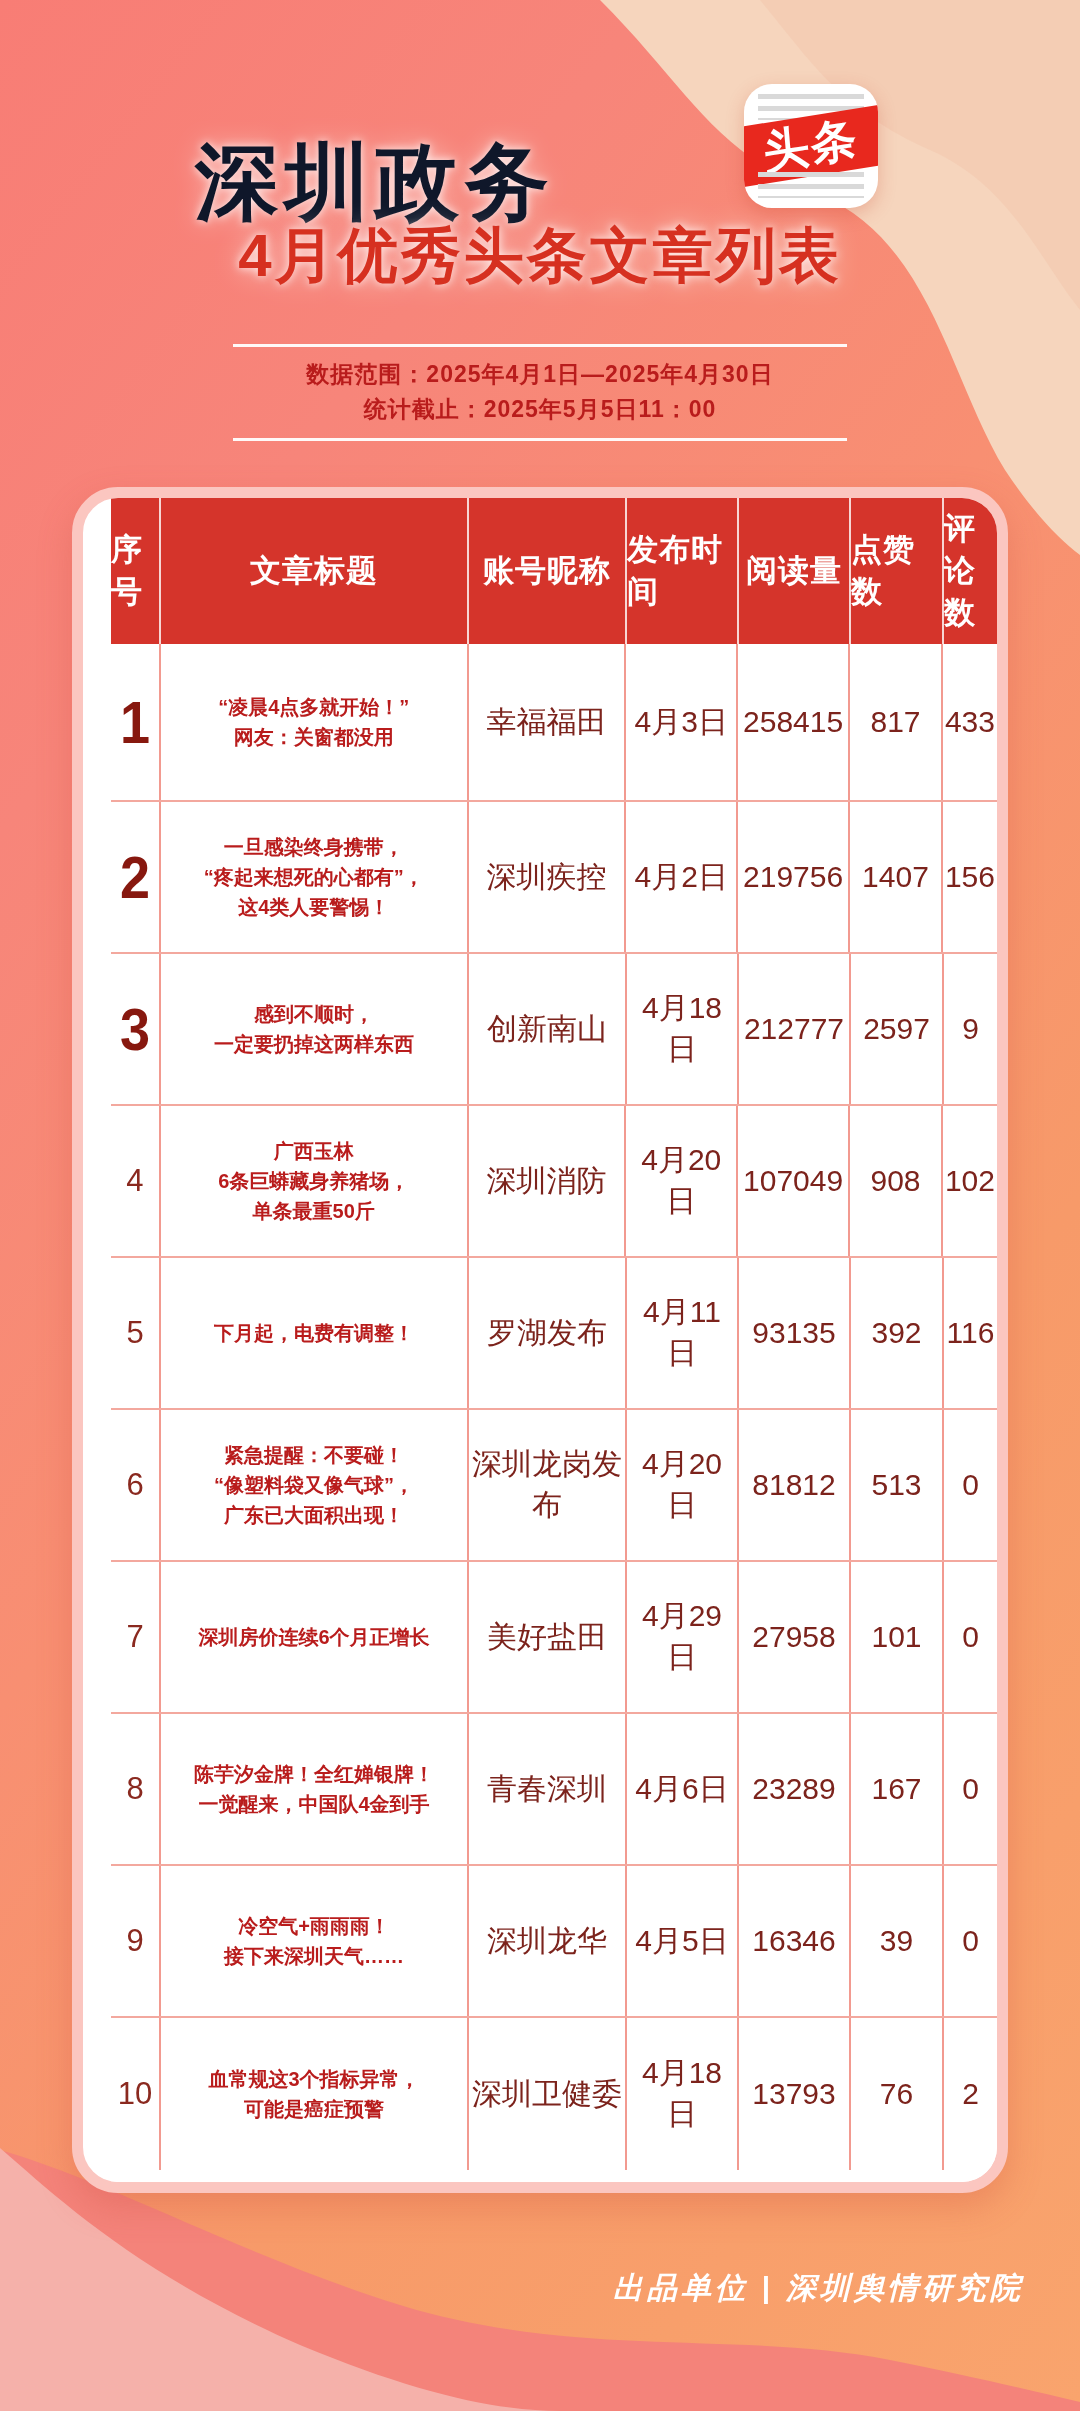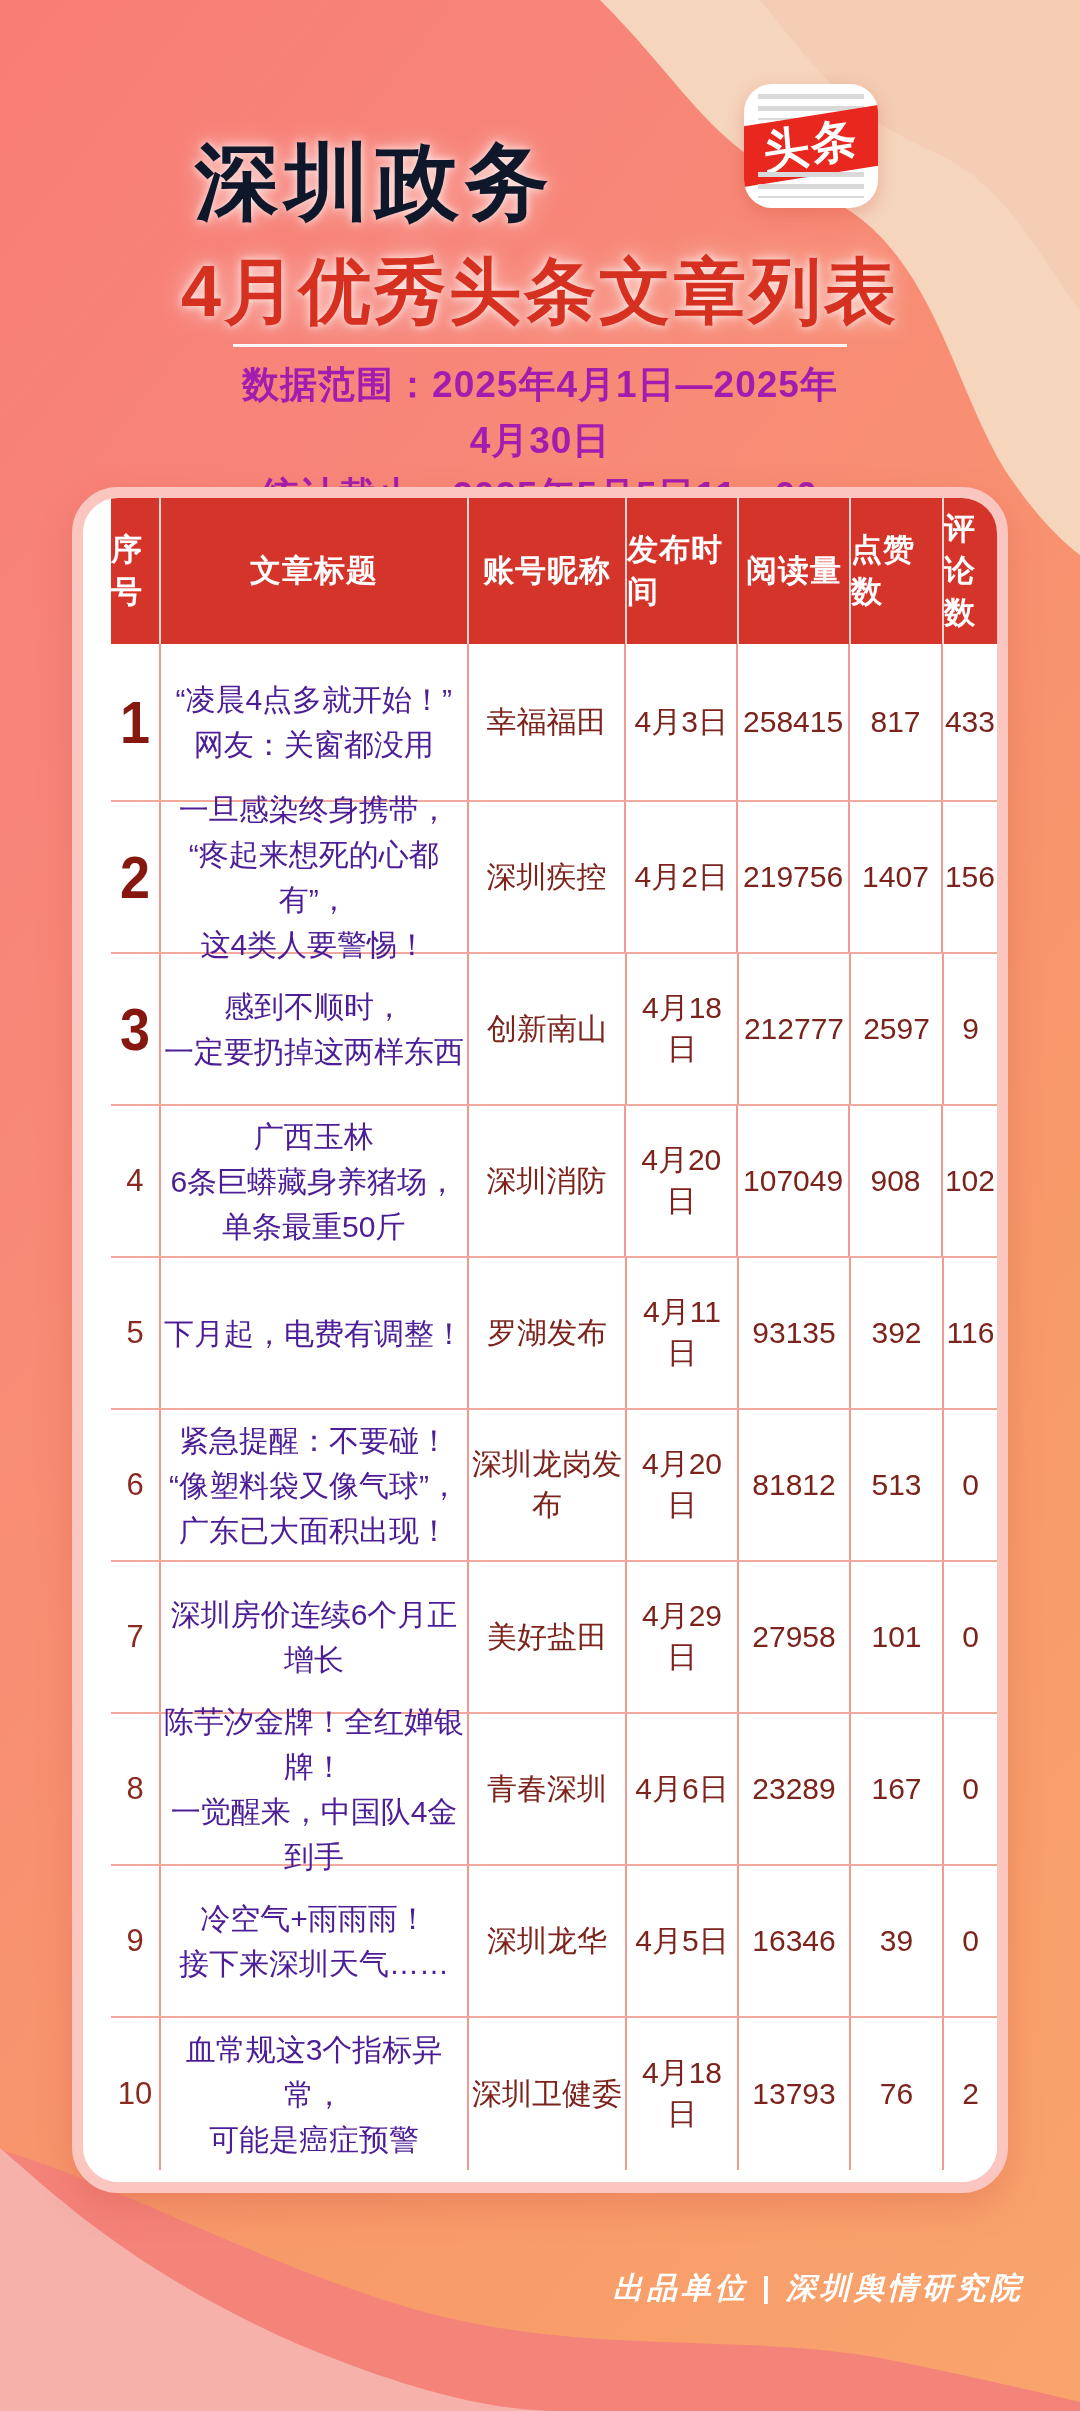--- a/index.html
+++ b/index.html
@@ -36,34 +36,33 @@
     background:#e8281e; transform:rotate(-9deg);
     display:flex; align-items:center; justify-content:center;
   }
   .logo .band span{
     color:#ffffff; font-size:46px; font-weight:bold; letter-spacing:2px;
     transform:skewX(-4deg);
   }
   .title2{
     position:absolute; top:216px; left:0; width:100%;
     text-align:center;
-    font-size:72px; font-weight:bold; letter-spacing:3px;
+    font-size:60px; font-weight:bold; letter-spacing:3px;
     color:#d63020;
     text-shadow:0 0 10px rgba(255,255,255,.9),0 0 28px rgba(255,255,255,.6);
-    margin-top:28px;
   }
 
   
   .banner{
     position:absolute; top:344px; left:50%; transform:translateX(-50%);
     width:614px; padding:10px 0 12px 0;
     border-top:3px solid rgba(255,255,255,.95);
     border-bottom:3px solid rgba(255,255,255,.95);
-    text-align:center; color:#a21caf;
-    font-size:37px; font-weight:bold; letter-spacing:1px; line-height:1.5;
+    text-align:center; color:#b91c1c;
+    font-size:23px; font-weight:bold; letter-spacing:1px; line-height:1.5;
   }
 
   
   .card{
     position:absolute; top:487px; left:72px; width:936px;
     background:#ffffff;
     border:11px solid #fbc6c0;
     border-radius:46px;
     box-shadow:0 14px 34px rgba(205,75,60,.28);
     overflow:hidden;
@@ -84,21 +83,21 @@
     display:flex; flex-direction:column; align-items:center; justify-content:center;
     text-align:center; color:#7c231c; font-size:30px;
     border-right:2px solid #f29a90; padding:4px 2px;
   }
   .cell:last-child{ border-right:none; }
 
   .c-seq{ width:50px; }  .c-title{ width:308px; } .c-acct{ width:158px; }
   .c-date{ width:112px; } .c-reads{ width:112px; } .c-likes{ width:93px; }
   .c-comm{ flex:1; }
 
-  .c-title div{ font-size:30px; line-height:1.5; font-weight:400; color:#4c1d95; }
+  .c-title div{ font-size:20px; line-height:1.5; font-weight:700; color:#b91c1c; }
   .rank{ font-size:31px; color:#8a291f; }
   .row.top3 .rank{ font-size:54px; font-weight:bold; color:#87180f; transform:scaleY(1.08); }
   .tbody-pad{ height:12px; background:#ffffff; }
 
   
   .footer{
     position:absolute; top:2268px; right:56px;
     color:#ffffff; font-size:30px; font-weight:bold; letter-spacing:4px;
     font-style:italic;
   }

